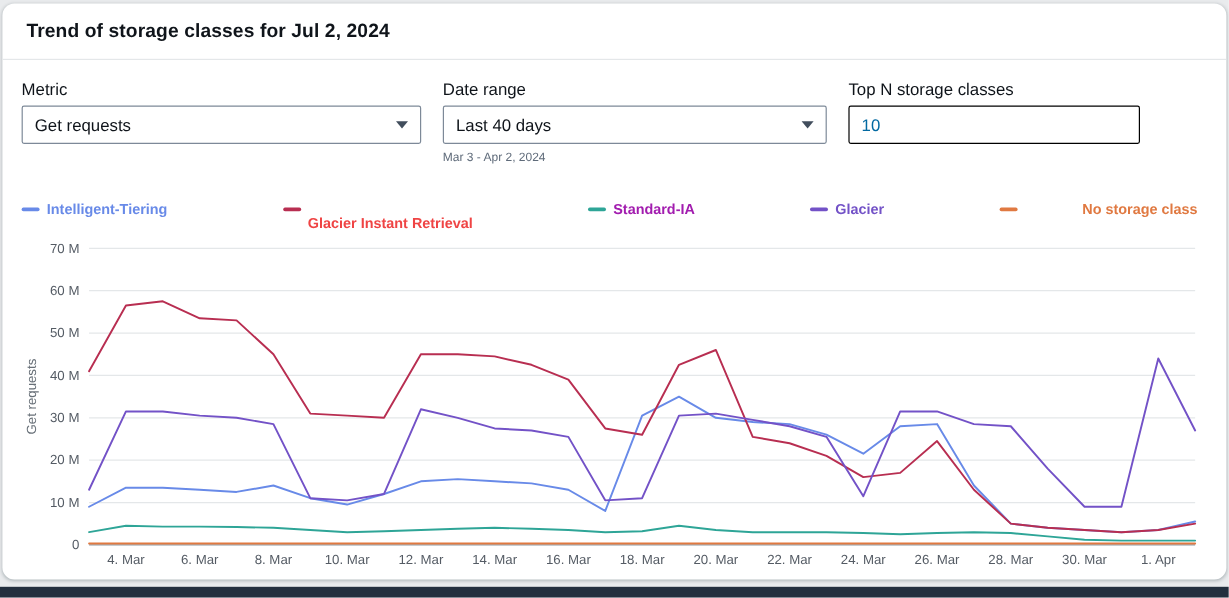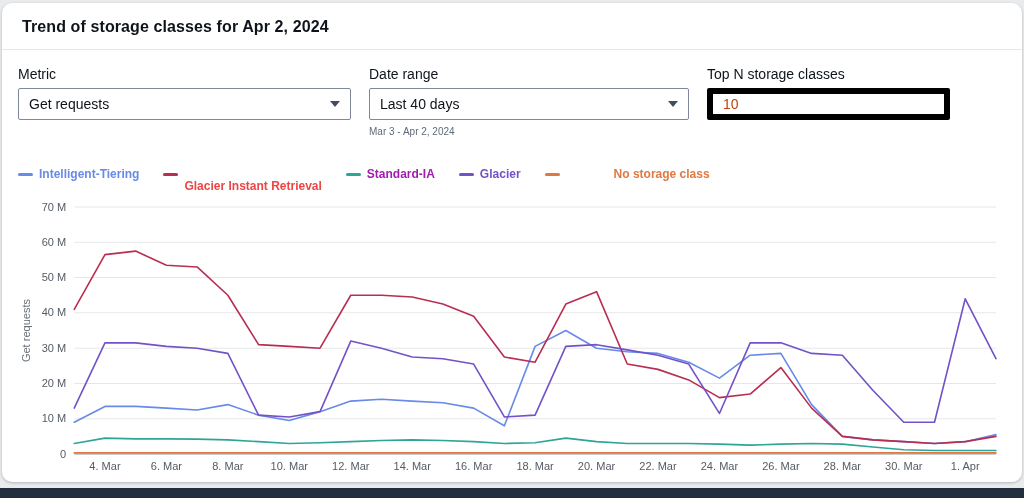--- a/index.html
+++ b/index.html
@@ -10,39 +10,39 @@
   .card-header{padding:15px 20px 13px;border-bottom:1px solid #e4e7e9}
   .card-title{font-size:16px;font-weight:700;color:#0f141a;letter-spacing:.1px}
   .controls{display:flex;gap:18px;padding:16px 16px 0}
   .field{display:flex;flex-direction:column}
   .field-label{font-size:14px;color:#0f141a;margin-bottom:6px}
   .select{height:32px;border:1px solid #7d8998;border-radius:2px;background:#fff;display:flex;align-items:center;justify-content:space-between;padding:0 10px;font-size:14px;color:#0f141a;cursor:pointer}
   .caret{width:0;height:0;border-left:5px solid transparent;border-right:5px solid transparent;border-top:6px solid #414d5c}
   .field-metric{width:333px}
   .field-daterange{width:320px}
   .field-topn{width:243px}
-  .text-input{height:32px;border:6px solid #000000;border-radius:2px;padding:0 10px;font-size:14px;color:#c2410c;width:100%;font-family:"Liberation Sans",sans-serif}
+  .text-input{height:32px;border:1px solid #000000;border-radius:2px;padding:0 10px;font-size:14px;color:#0369a1;width:100%;font-family:"Liberation Sans",sans-serif}
   .helper{font-size:10px;color:#5f6b7a;margin-top:6px}
   .chart-section{padding:6px 16px 0}
-  .legend{display:flex;justify-content:flex-start;align-items:center;gap:24px;margin:12px 8px 10px 0;flex-wrap:wrap}
+  .legend{display:flex;justify-content:space-between;align-items:center;gap:8px;margin:12px 8px 10px 0;flex-wrap:wrap}
   .legend-item{display:inline-flex;align-items:center;gap:6px;cursor:pointer}
   .legend-marker{width:15px;height:3px;border-radius:2px;display:inline-block}
   .legend-label{font-size:12px;font-weight:700}
   svg .tick{font-size:11px;fill:#545b64}
   svg .axis-title{font-size:11px;fill:#687078}
   .footer-bar{height:28px;background:#232f3e;flex:none}
 </style>
 </head>
 <body>
 
 <div class="main">
   <div class="card">
 
     <div class="card-header">
-      <h2 class="card-title">Trend of storage classes for Apr 2, 2024</h2>
+      <h2 class="card-title">Trend of storage classes for Jul 2, 2024</h2>
     </div>
 
     <div class="controls">
       <div class="field field-metric">
         <label class="field-label">Metric</label>
         <div class="select">
           <span>Get requests</span>
           <span class="caret"></span>
         </div>
       </div>

